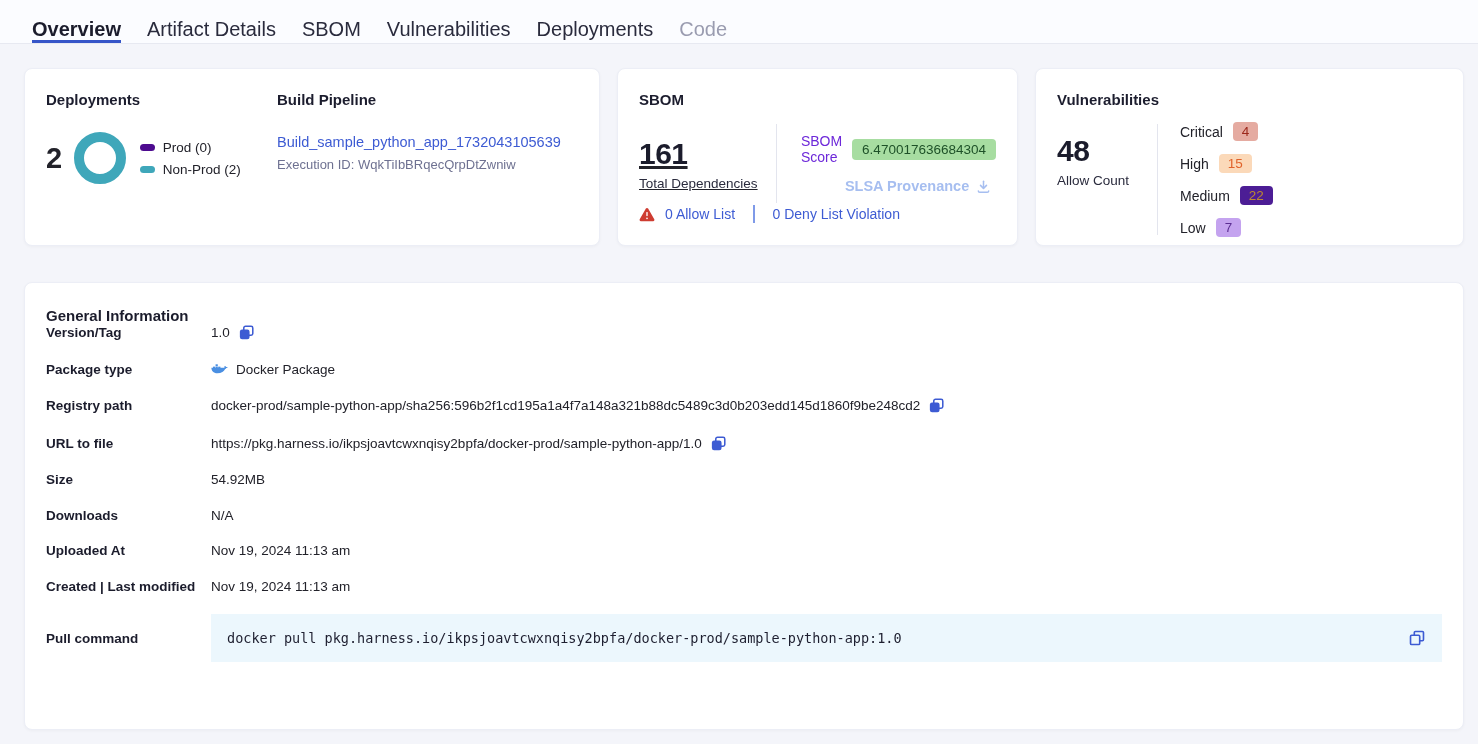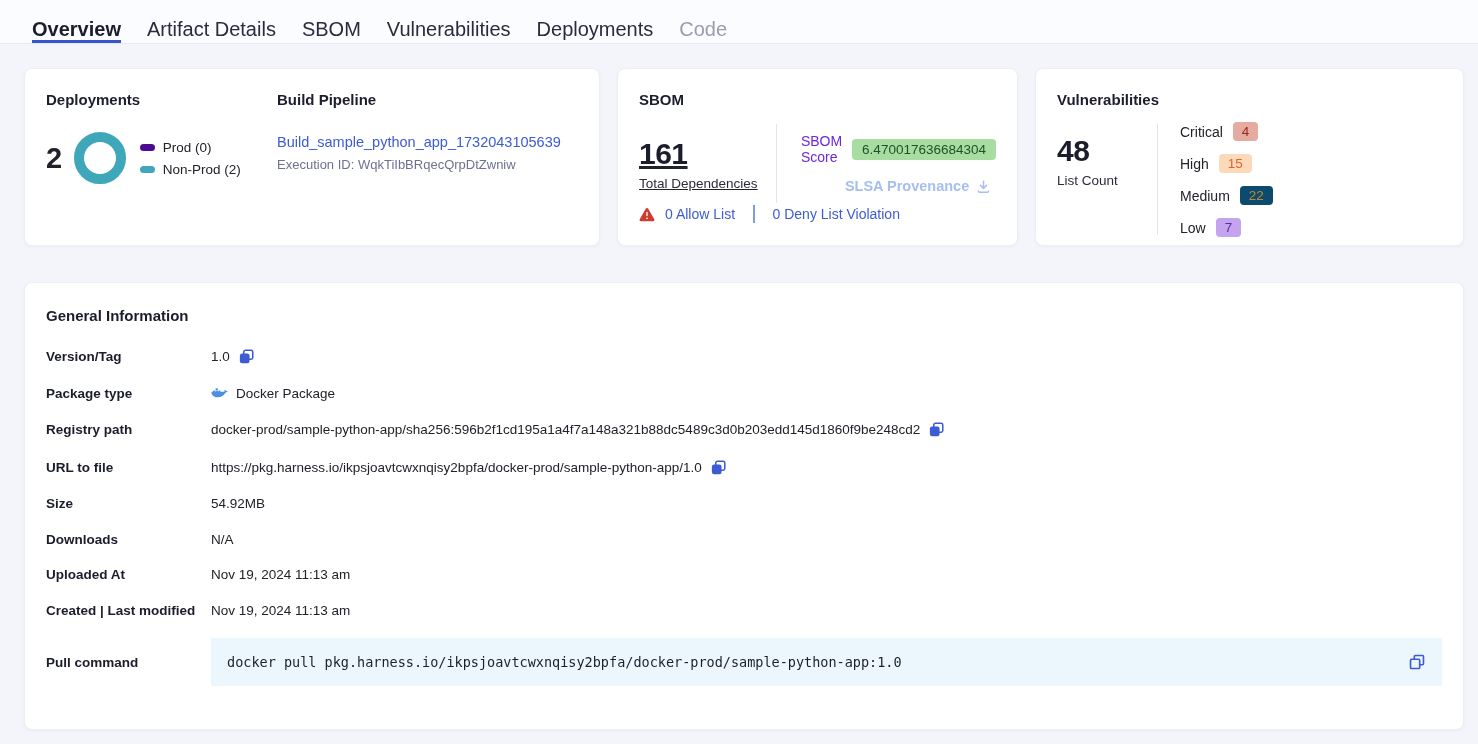--- a/index.html
+++ b/index.html
@@ -111,21 +111,21 @@
   .sev-label { font-size: 14px; color: #22222a; }
   .sev-pill {
     font-size: 13.5px;
     padding: 2px 9px;
     border-radius: 4px;
     font-weight: 500;
   }
 
   
   .card-gi { width: 1440px; height: 448px; padding: 24px 21px 20px; }
-  .gi-title { font-size: 15px; font-weight: 700; color: #1b1c2c; margin-bottom: 24px; }
+  .gi-title { font-size: 15px; font-weight: 700; color: #1b1c2c; }
   .gi-row { display: flex; align-items: center; margin-bottom: 20.5px; }
   .gi-label { width: 165px; font-size: 13.5px; font-weight: 700; color: #1b1c2c; flex-shrink: 0; }
   .gi-value { display: flex; align-items: center; gap: 8px; font-size: 13.5px; color: #22222a; }
   .copy-btn { background: none; border: none; padding: 0; cursor: pointer; display: flex; align-items: center; }
   .pull-row { margin-bottom: 0; }
   .pull-box {
     flex: 1;
     background: #ecf7fd;
     border-radius: 0;
     padding: 15px 16px;
@@ -218,35 +218,35 @@
         <span class="blue-sep"></span>
         <a class="sbom-link">0 Deny List Violation</a>
       </div>
     </section>
 
     <section class="card card-vuln">
       <h2 class="card-title">Vulnerabilities</h2>
       <div class="vuln-body">
         <div class="vuln-left">
           <div class="big-stat">48</div>
-          <div class="stat-label">List Count</div>
+          <div class="stat-label">Allow Count</div>
         </div>
         <div class="vdivider"></div>
         <div class="vuln-list">
           <div class="sev-row">
             <span class="sev-label">Critical</span>
             <span class="sev-pill" style="background-color: rgb(229, 171, 161); color: rgb(156, 39, 27);">4</span>
           </div>
           <div class="sev-row">
             <span class="sev-label">High</span>
             <span class="sev-pill" style="background-color: rgb(251, 217, 185); color: rgb(224, 98, 42);">15</span>
           </div>
           <div class="sev-row">
             <span class="sev-label">Medium</span>
-            <span class="sev-pill" style="background-color: #0c4a6e; color: rgb(189, 139, 47);">22</span>
+            <span class="sev-pill" style="background-color: #4c1d95; color: rgb(189, 139, 47);">22</span>
           </div>
           <div class="sev-row">
             <span class="sev-label">Low</span>
             <span class="sev-pill" style="background-color: rgb(196, 163, 239); color: rgb(91, 45, 146);">7</span>
           </div>
         </div>
       </div>
     </section>
   </div>
 

